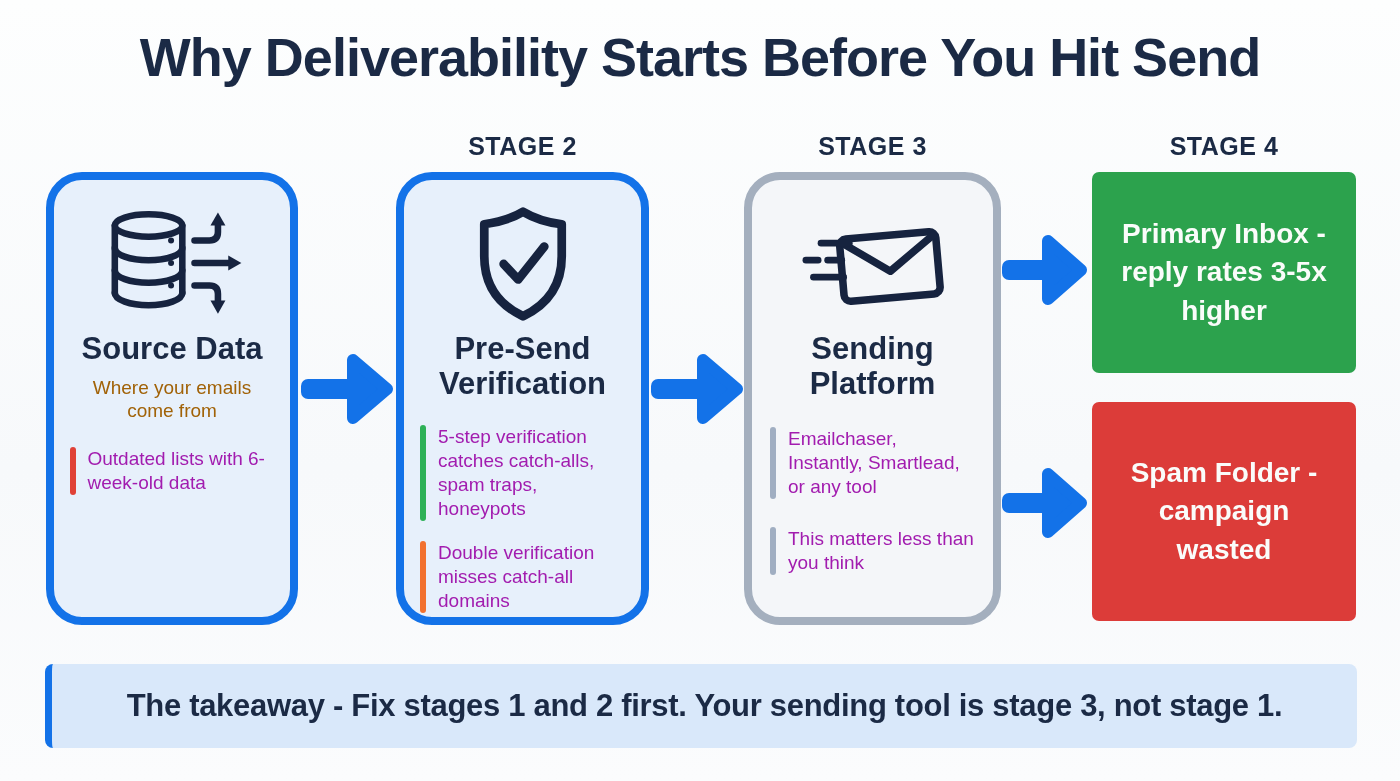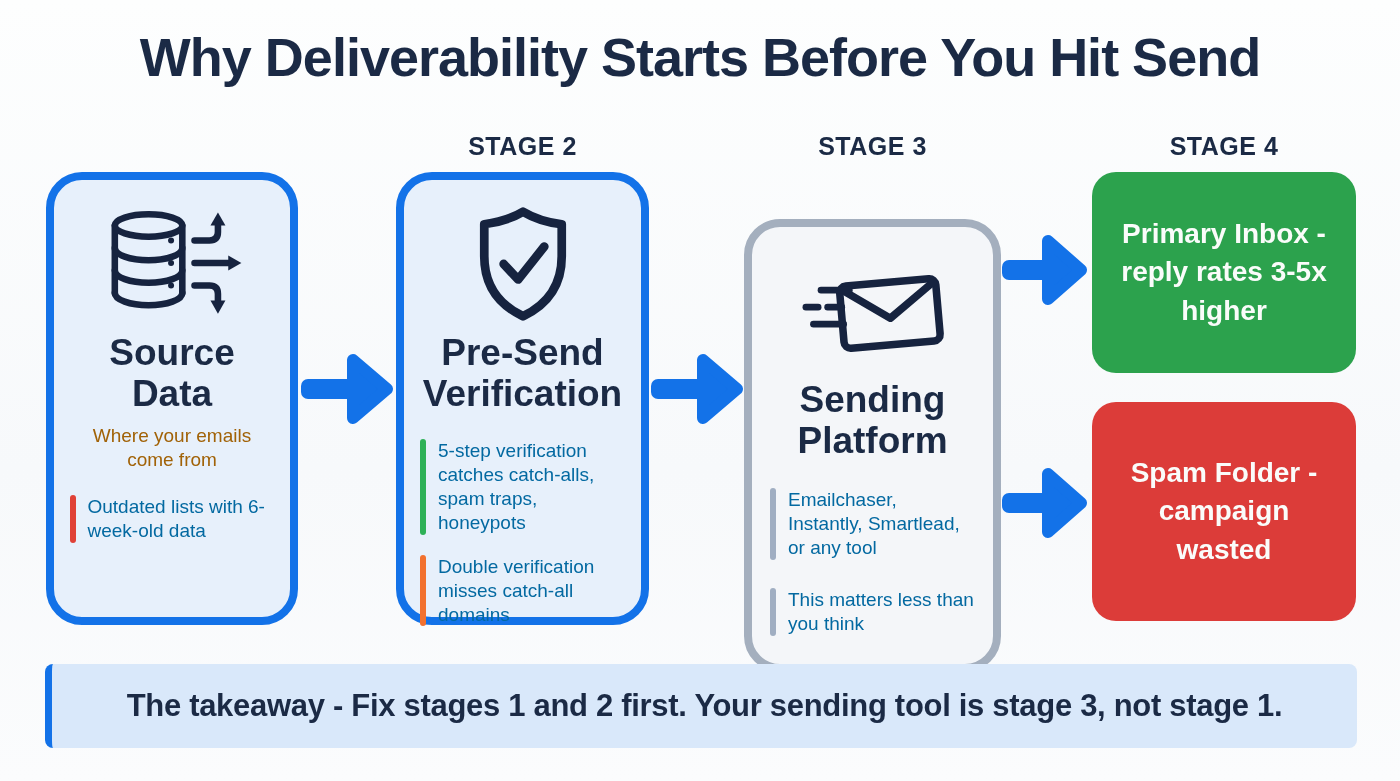--- a/index.html
+++ b/index.html
@@ -42,52 +42,51 @@
     background:#E7F0FB;
     display:flex;flex-direction:column;align-items:center;
     padding:22px 18px 0 18px;
   }
   .card.c1{left:46px;}
   .card.c2{left:396px;width:253px;}
   .card.c3{
     left:744px;width:257px;
     border-color:#A4AFBE;
     background:#F4F6F9;
-    margin-top:47px;
   }
   .icon-box{
     height:122px;display:flex;align-items:center;justify-content:center;
     flex:0 0 auto;
   }
   .card-title{
     margin-top:8px;
-    font-size:37px;font-weight:800;line-height:1.12;
+    font-size:31px;font-weight:800;line-height:1.12;
     color:var(--navy);text-align:center;
   }
   .card-subtitle{
     margin-top:9px;
     font-size:19px;line-height:1.25;color:#a16207;text-align:center;
     max-width:190px;
   }
   .bullets{
     margin-top:24px;width:205px;
     display:flex;flex-direction:column;gap:20px;
   }
   .card.c3 .bullets{margin-top:26px;gap:28px;}
   .bullet{display:flex;gap:12px;align-items:stretch;}
   .bullet-bar{
     flex:0 0 6px;width:6px;border-radius:3px;
   }
   .bullet-text{
-    font-size:19px;line-height:1.26;color:#0369a1;text-align:left;
+    font-size:19px;line-height:1.26;color:#a21caf;text-align:left;
   }
   .outcome{
     position:absolute;left:1092px;width:264px;
     box-sizing:border-box;
-    border-radius:24px;
+    border-radius:7px;
     display:flex;align-items:center;justify-content:center;
     padding:10px 26px;
     text-align:center;
     color:#FAFCFA;
     font-size:28px;font-weight:800;line-height:1.38;
   }
   .outcome.good{top:172px;height:201px;}
   .outcome.bad{top:402px;height:219px;}
 
   .arrow{position:absolute;}

